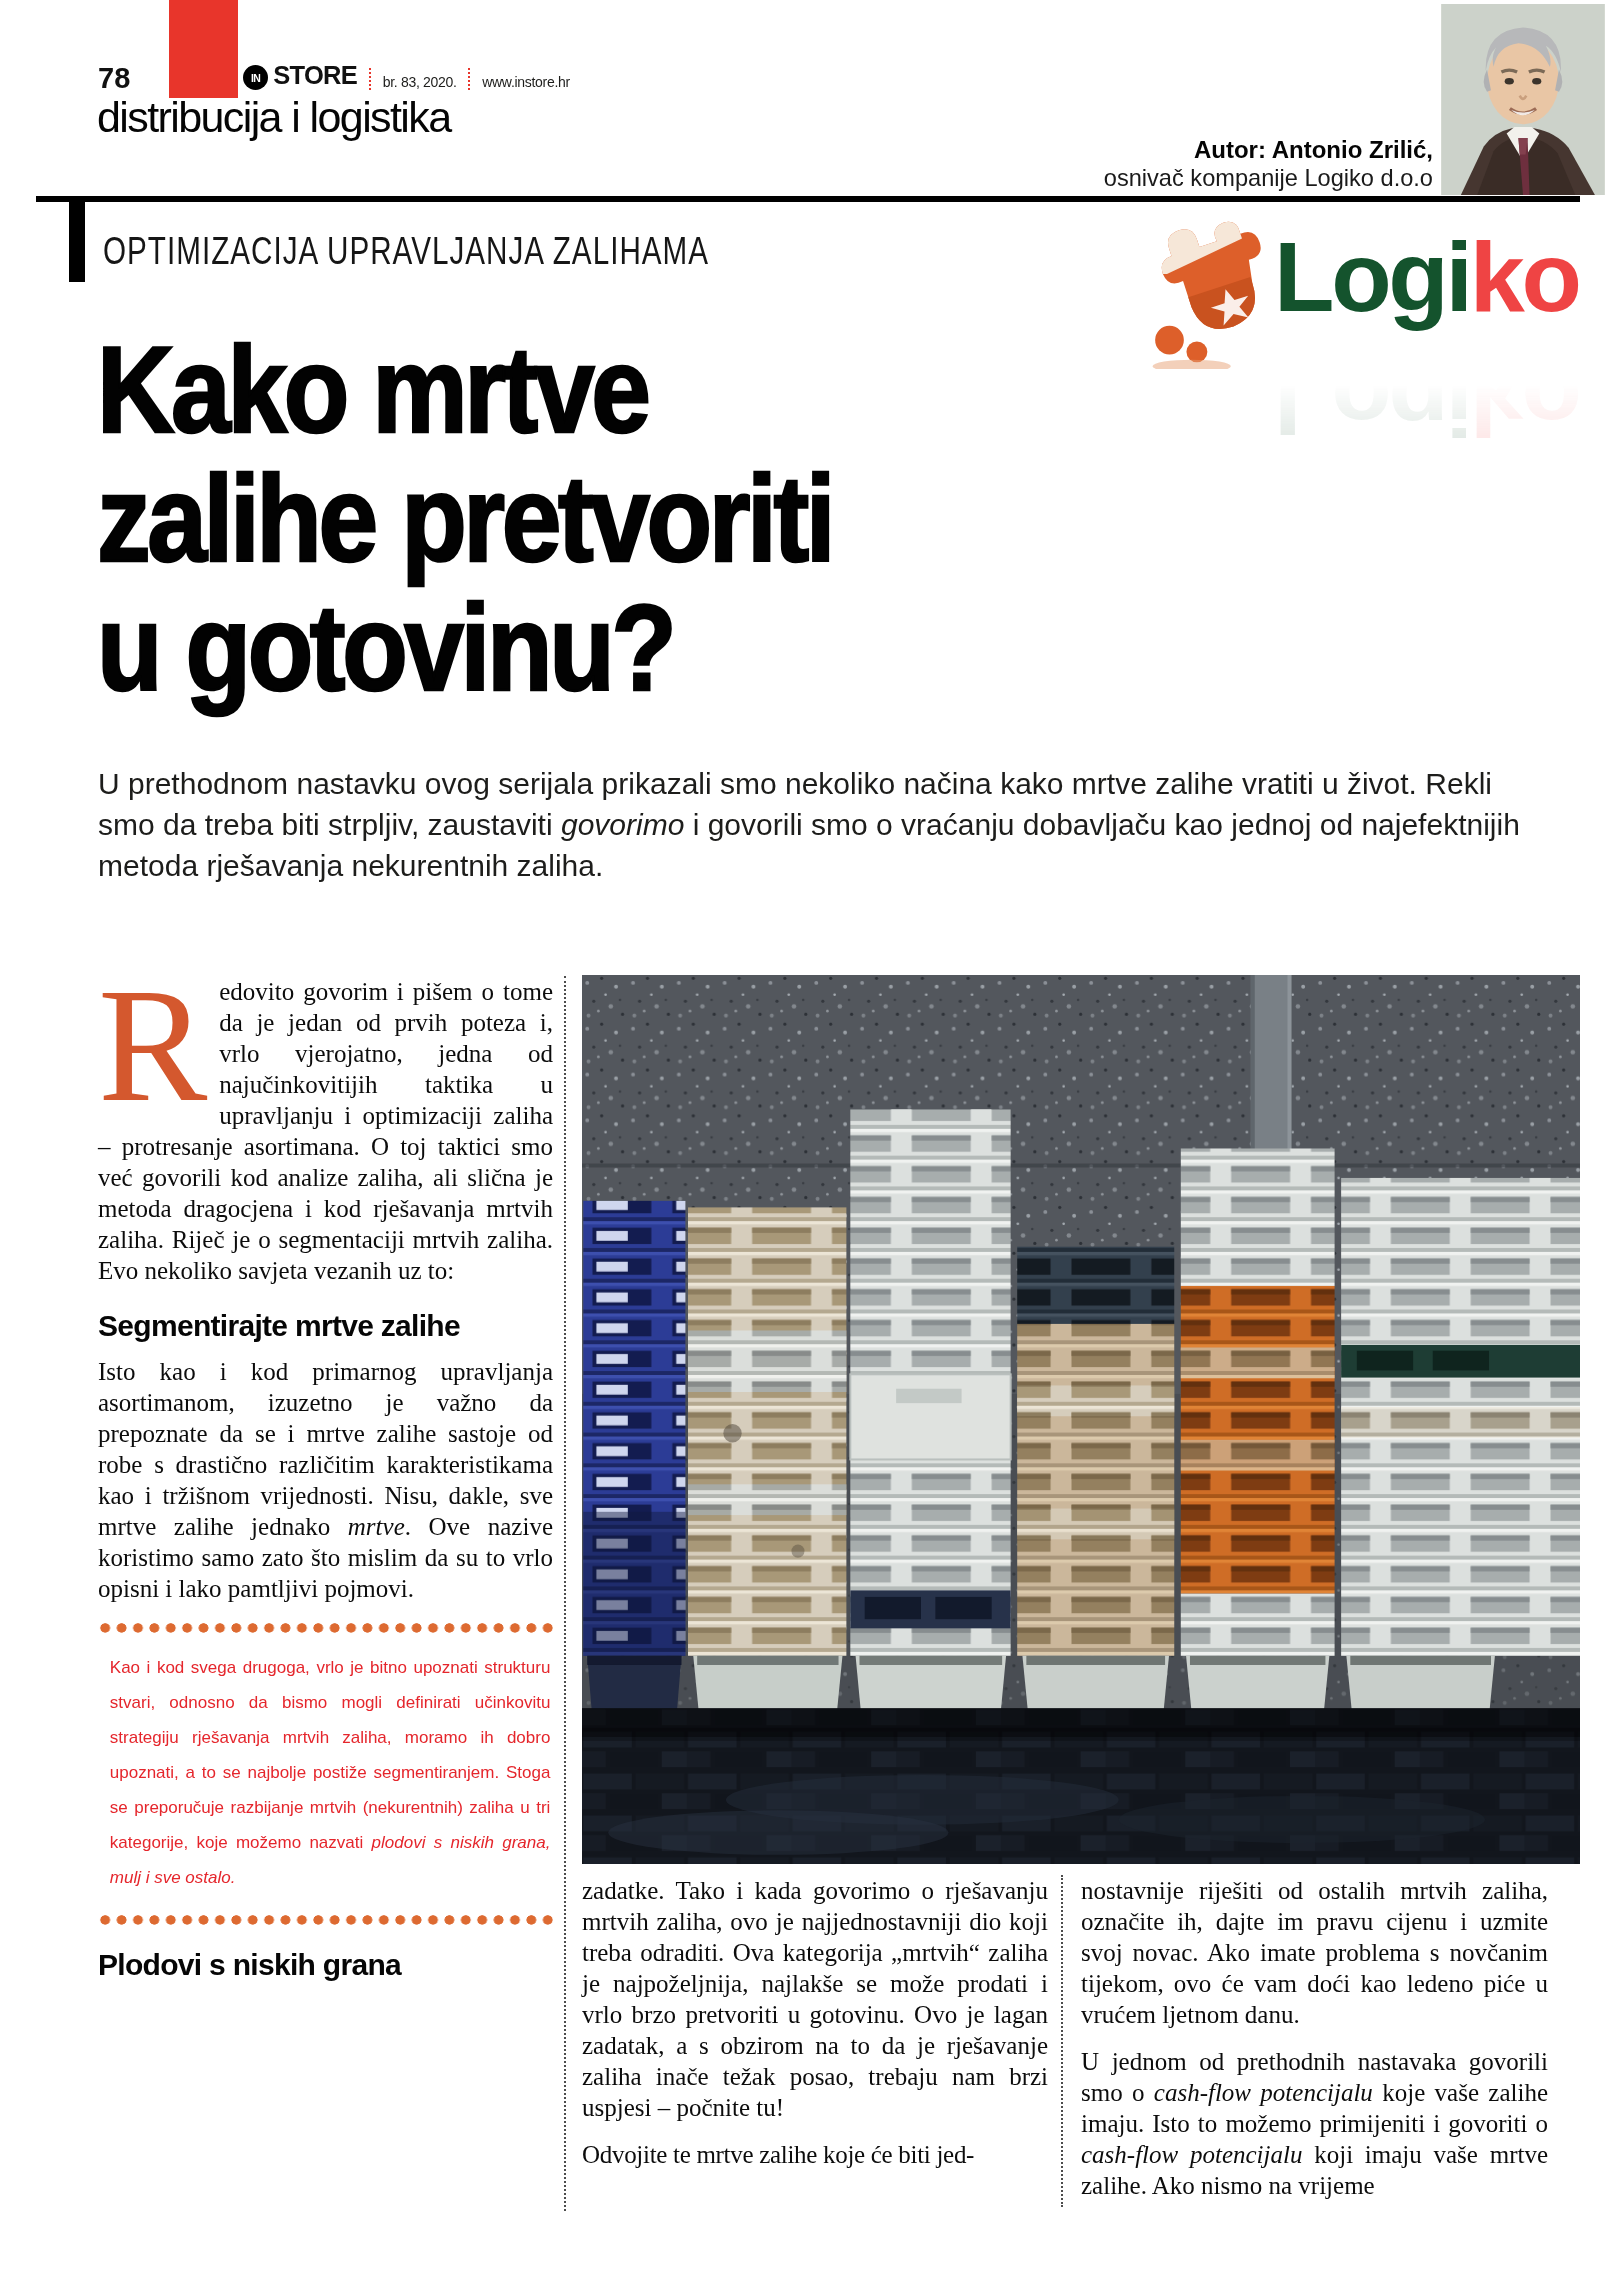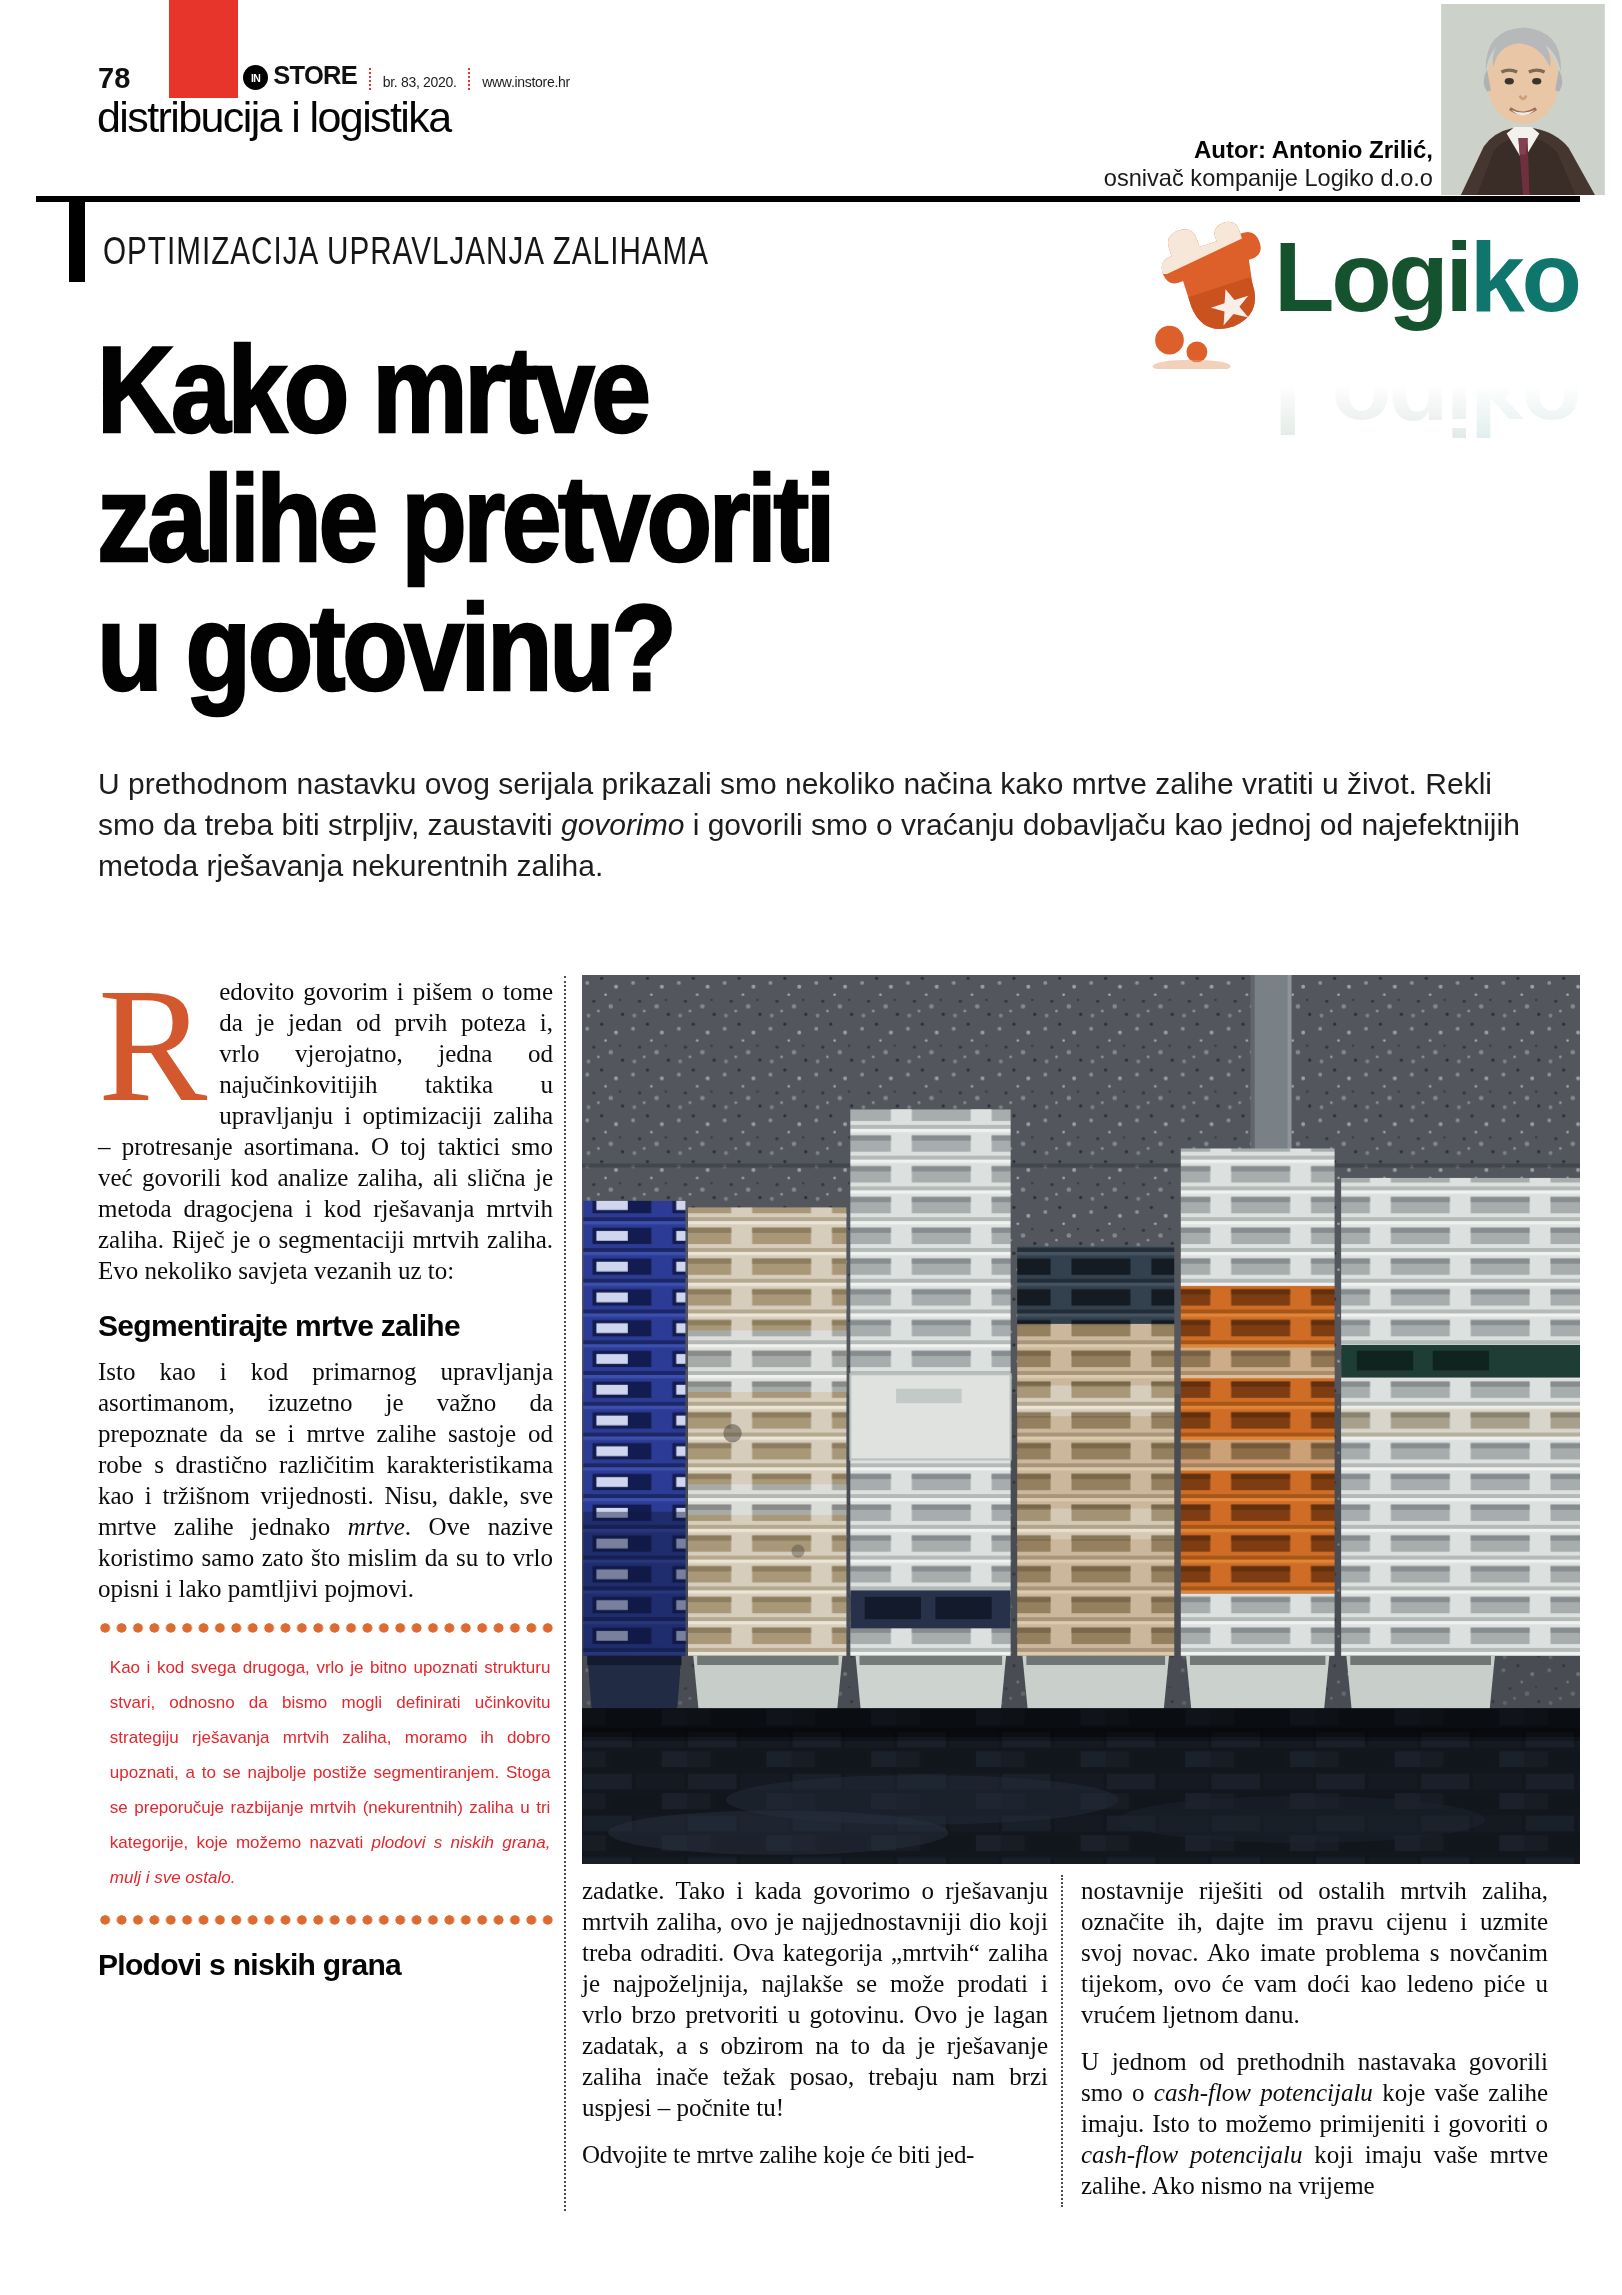--- a/index.html
+++ b/index.html
@@ -26,21 +26,21 @@
   .rule{left:36px;top:196px;width:1544px;height:5.9px;background:#000;}
   .kicker-bar{left:69px;top:202px;width:15.7px;height:80px;background:#000;}
   .kicker{left:103px;top:230px;font-size:38px;font-weight:400;color:#161616;
           transform:scaleX(.78);transform-origin:0 50%;letter-spacing:1.3px;white-space:nowrap;}
 
   
   .logo{left:1146px;top:208px;width:419px;height:196px;}
   .logo-text{position:absolute;left:128px;top:11.8px;font-size:99px;font-weight:800;
              letter-spacing:-3.3px;white-space:nowrap;}
   .logo-navy{color:#14532d;}
-  .logo-orange{color:#0f766e;}
+  .logo-orange{color:#ef4444;}
   .logo-mirror{position:absolute;left:128px;top:136px;font-size:99px;font-weight:800;
                letter-spacing:-3.3px;white-space:nowrap;transform:scaleY(-1);opacity:.16;
                -webkit-mask-image:linear-gradient(to top,rgba(0,0,0,0) 35%,#000 100%);
                mask-image:linear-gradient(to top,rgba(0,0,0,0) 35%,#000 100%);}
   .puzzle{position:absolute;left:0;top:3.9px;}
 
   
   .headline{left:97px;top:326px;font-weight:800;font-size:122px;line-height:129px;
             color:#020202;letter-spacing:-3.9px;transform:scaleX(.88);transform-origin:0 0;
             -webkit-text-stroke:2.6px #020202;white-space:nowrap;}

